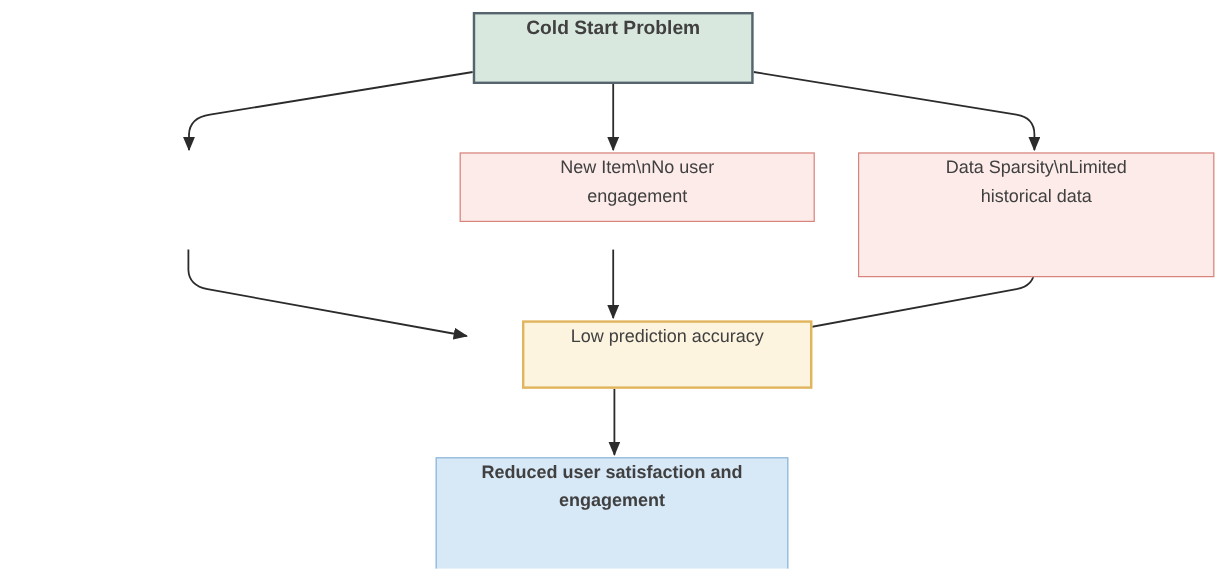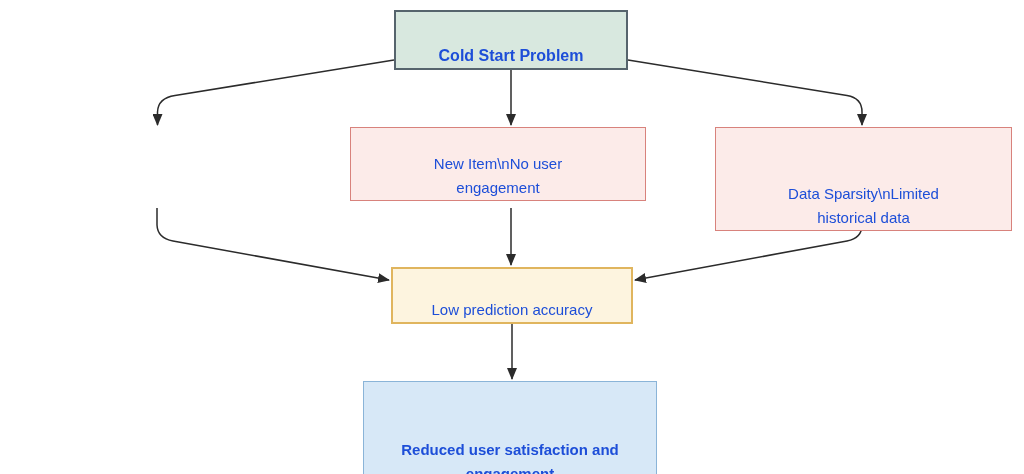--- a/index.html
+++ b/index.html
@@ -20,33 +20,33 @@
   .edge {
     fill: none;
     stroke: #2b2b2b;
     stroke-width: 1.5;
   }
   .node {
     position: absolute;
     box-sizing: border-box;
     border: 1px solid #999;
     display: flex;
-    align-items: flex-end;
+    align-items: flex-start;
     justify-content: center;
     text-align: center;
     font-size: 15px;
     line-height: 24px;
-    color: #1d4ed8;
+    color: #404040;
   }
   .node .label { display: inline-block; }
 
   .node-root   { left: 394px; top: 10px;  width: 234px; height: 60px;
                  font-weight: bold; font-size: 16px; border-width: 2px; }
   .node-newuser  { left: 8px;   top: 127px; width: 298px; height: 81px; }
-  .node-newitem  { left: 350px; top: 127px; width: 296px; height: 74px; }
+  .node-newitem  { left: 383px; top: 127px; width: 296px; height: 58px; }
   .node-sparsity { left: 715px; top: 127px; width: 297px; height: 104px; }
   .node-lowacc   { left: 391px; top: 267px; width: 242px; height: 57px; border-width: 2px; }
   .node-reduced  { left: 363px; top: 381px; width: 294px; height: 106px; border-width: 1.5px; font-weight: bold; }
 
   .node-newuser .label, .node-newitem .label, .node-sparsity .label { max-width: 210px; }
   .node-reduced .label { max-width: 250px; }
 </style>
 </head>
 <body>
 
@@ -74,21 +74,21 @@
 
 
   <div class="node node-newitem" style="background: rgb(252, 235, 233); border-color: rgb(216, 130, 124);">
     <span class="label">New Item\nNo user engagement</span>
   </div>
 
   <div class="node node-sparsity" style="background: rgb(252, 235, 233); border-color: rgb(216, 130, 124);">
     <span class="label">Data Sparsity\nLimited historical data</span>
   </div>
 
-  <div class="node node-lowacc" style="background: rgb(253, 244, 223); border-color: rgb(224, 181, 94);">
+  <div class="node node-lowacc" style="background: rgb(253, 244, 223); border-color: rgb(224, 181, 94); margin-left: 44px;">
     <span class="label">Low prediction accuracy</span>
   </div>
 
   <div class="node node-reduced" style="background: rgb(215, 232, 247); border-color: rgb(138, 180, 216);">
     <span class="label">Reduced user satisfaction and engagement</span>
   </div>
 
 </div>
 
 </body></html>

